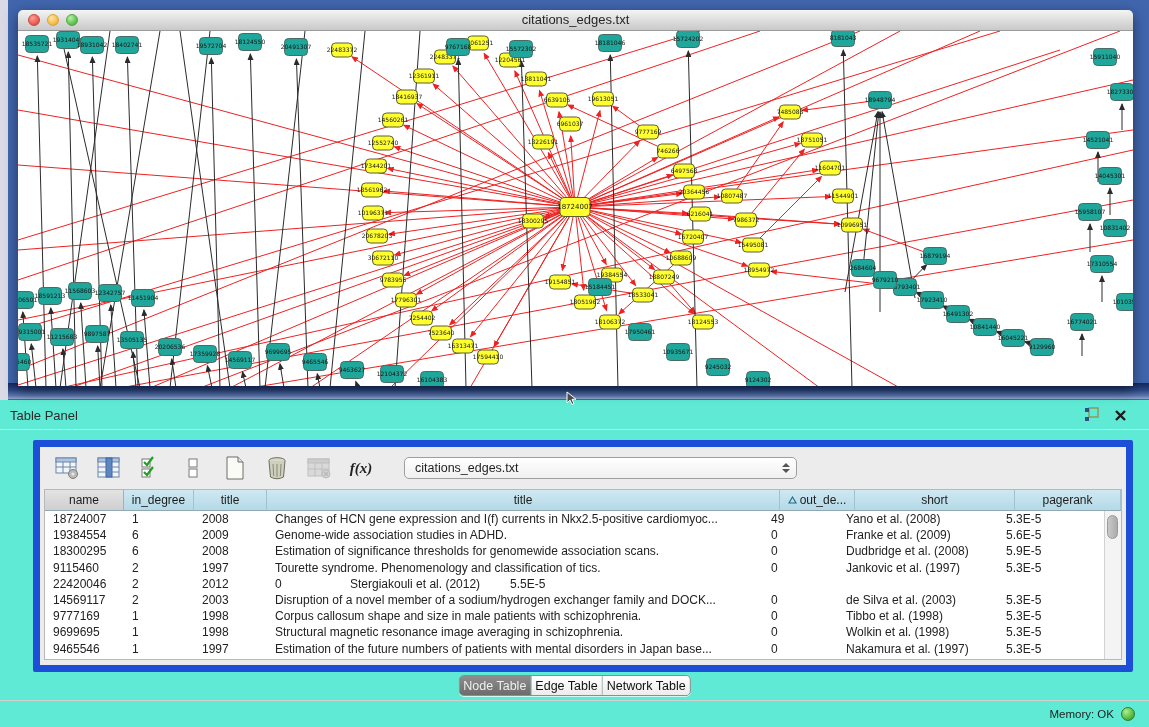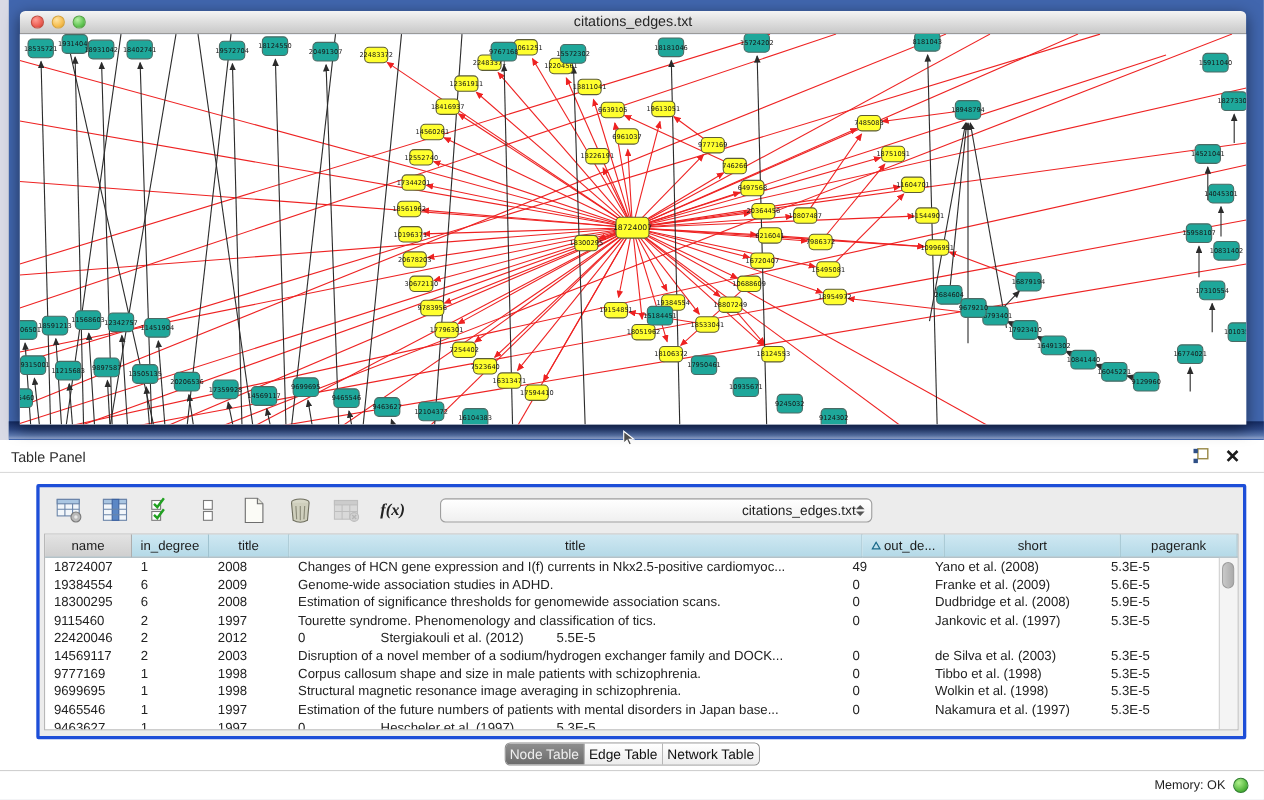--- a/index.html
+++ b/index.html
@@ -21,28 +21,28 @@
   .light.r { background:radial-gradient(circle at 35% 30%,#ff9d94,#ec5f54 60%,#c93a2e); border:1px solid #c34b3e;}
   .light.y { background:radial-gradient(circle at 35% 30%,#ffe4a3,#f6be50 60%,#d99d2e); border:1px solid #d8a439;}
   .light.g { background:radial-gradient(circle at 35% 30%,#b7f0a4,#62c655 60%,#3f9c33); border:1px solid #56a546;}
   .win-title { position:absolute; left:0; right:0; top:2px; text-align:center; font-size:13px; color:#262626; }
   .canvas { position:relative; width:100%; height:355px; background:#ffffff; overflow:hidden; }
   .canvas svg { display:block; width:100%; height:100%; }
 
   .cursor { position:absolute; left:566px; top:391px; z-index:3; }
 
   
-  .table-panel { position:absolute; left:0; top:400px; width:1149px; height:327px; background:#ffffff; }
+  .table-panel { position:absolute; left:0; top:400px; width:1149px; height:327px; background:#5eead4; }
   .panel-header { position:relative; height:30px; border-bottom:1px solid #dadada; }
   .panel-title { position:absolute; left:10px; top:8px; font-size:13px; color:#2c2c2c; }
   .ph-icons { position:absolute; right:22px; top:7px; display:flex; gap:14px; align-items:center; }
   .ph-icons .icon-btn { cursor:default; }
 
   .inner { position:absolute; left:33px; top:40px; width:1100px; height:232px;
-    background:#ececec; border:3px solid #1d4ed8; border-radius:2px;text-align:right; }
+    background:#ececec; border:7px solid #1d4ed8; border-radius:2px; }
   .toolbar { position:relative; height:42px; display:flex; align-items:center; gap:16px; padding-left:14px; }
   .tool { width:26px; height:26px; display:flex; align-items:center; justify-content:center; }
   .fx { font-family:"Liberation Serif",serif; font-style:italic; font-weight:bold; font-size:15px; color:#222; }
   .combo { margin-left:14px; width:393px; height:22px; border:1px solid #9f9f9f; border-radius:5px;
     background:linear-gradient(180deg,#ffffff,#f0f0f0); display:flex; align-items:center; font-size:12.5px; color:#1e1e1e;
     padding:0 6px 0 10px; }
   .combo .val { flex:1; }
   .combo-arrows { display:flex; flex-direction:column; gap:2px; align-items:center; }
   .combo-arrows i { width:0; height:0; border-left:4px solid transparent; border-right:4px solid transparent; display:block; }
   .combo-arrows i.up { border-bottom:4px solid #555; }

